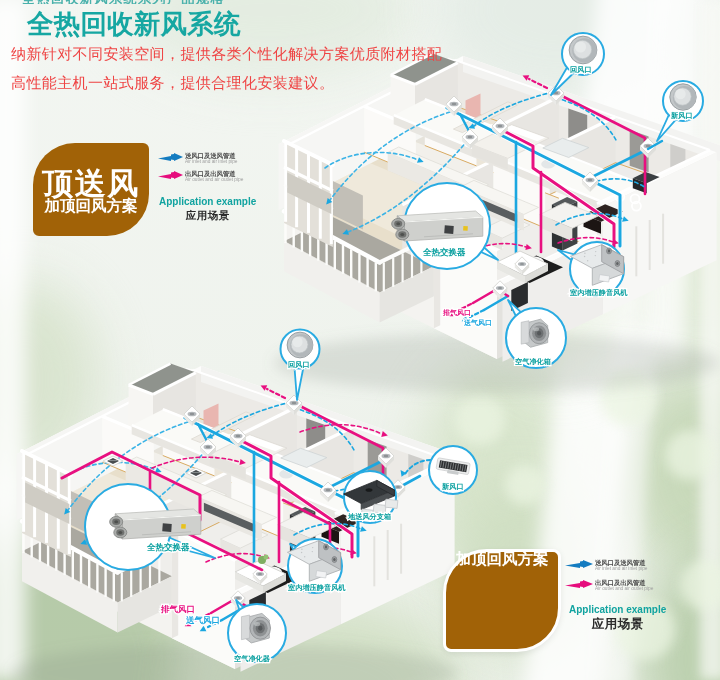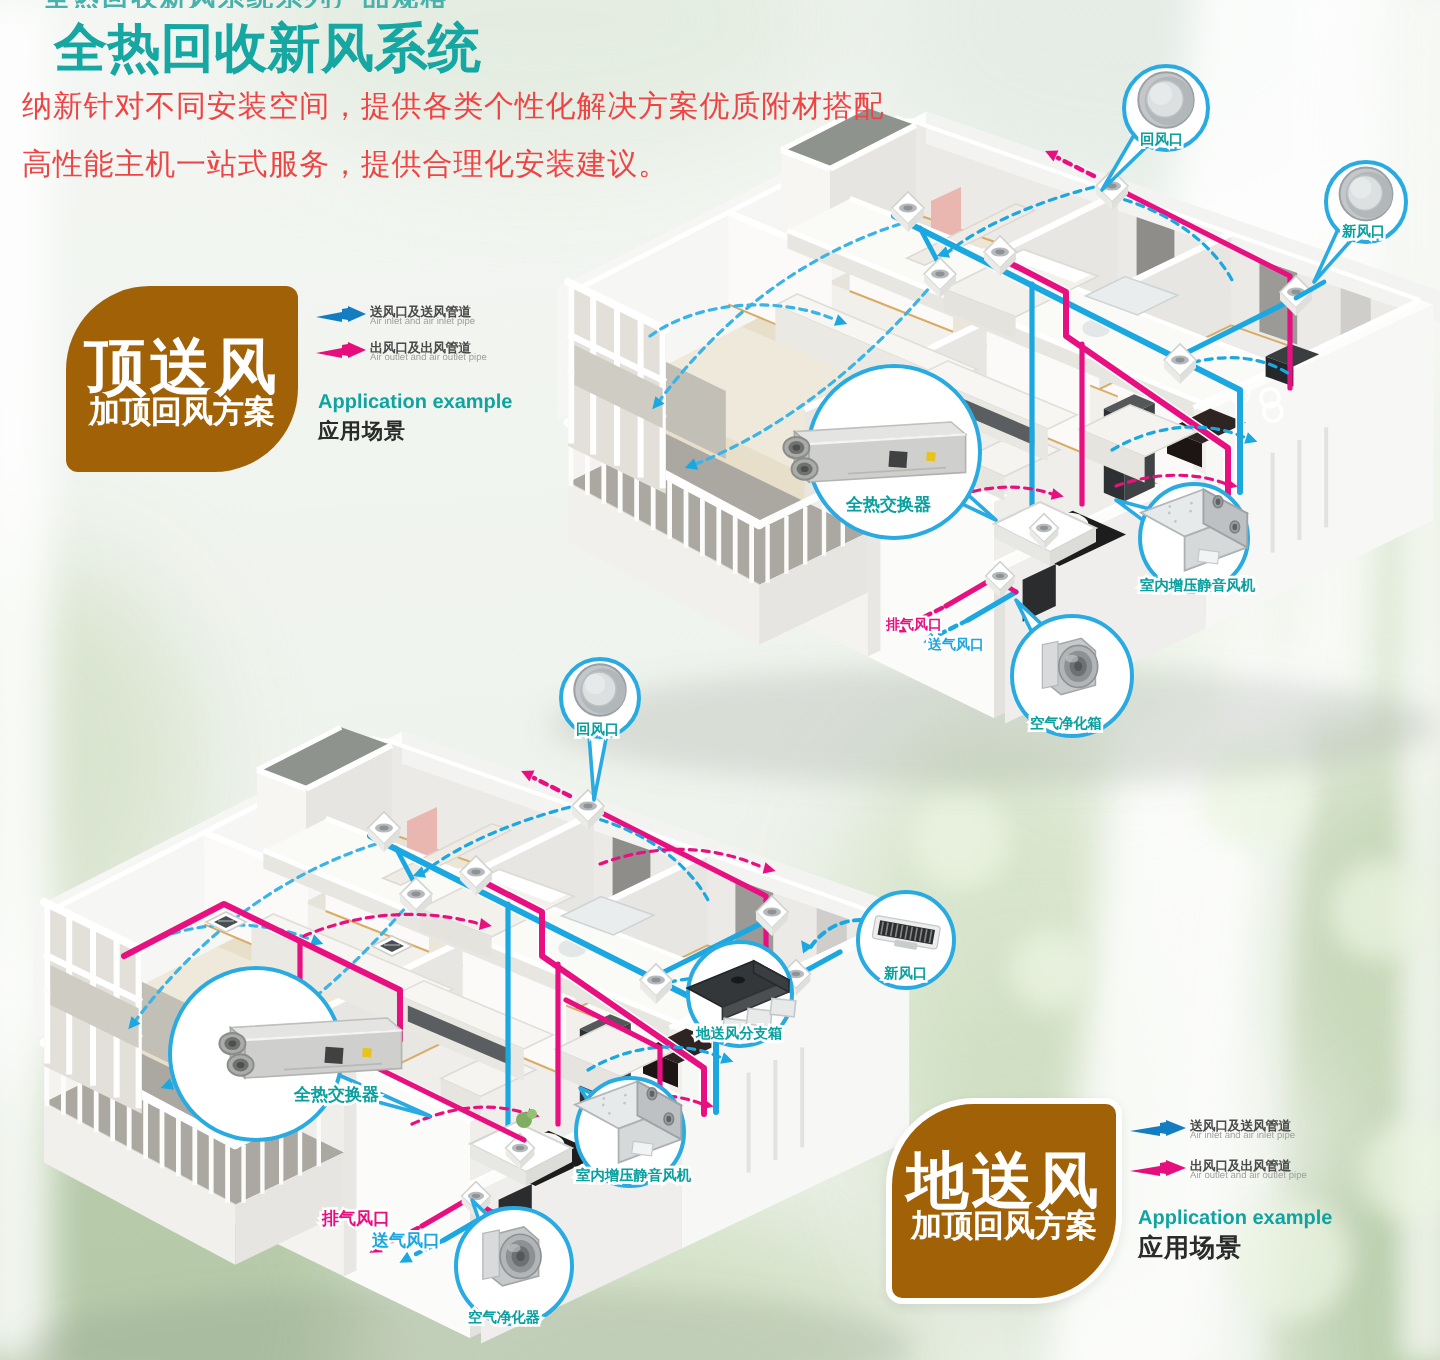--- a/index.html
+++ b/index.html
@@ -16,21 +16,21 @@
   border-radius:42px 6px 42px 6px;}
 .leaf1{left:33px;top:143px;width:116px;height:93px;}
 .leaf2{left:443px;top:549px;width:112px;height:97px;border:3px solid #fff;border-radius:44px 8px 44px 8px;box-shadow:0 2px 6px rgba(0,0,0,0.08);}
 .leafbig{font-size:31px;font-weight:bold;letter-spacing:1.5px;margin-top:25px;line-height:31px;white-space:nowrap;}
 .leafsmall{font-size:15.5px;font-weight:bold;letter-spacing:0px;margin-top:-3px;white-space:nowrap;}
 .legend{position:absolute;}
 .legrow{position:absolute;left:0;}
 .legarrow{position:absolute;left:0;top:0;}
 .legcn{position:absolute;left:27px;top:-1px;font-size:6.5px;color:#4a4a4a;font-weight:bold;white-space:nowrap;letter-spacing:-0.2px;}
 .legen{position:absolute;left:27px;top:6px;font-size:4.8px;color:#a0a0a0;white-space:nowrap;}
-.appex{position:absolute;}
+.appex{position:absolute;text-align:center;}
 .appen{font-size:10px;font-weight:bold;color:#11a3a0;white-space:nowrap;}
 .appcn{font-size:10.5px;font-weight:bold;color:#2b2b2b;margin-top:2px;letter-spacing:0.5px;white-space:nowrap;font-family:Liberation Serif, serif;}
 svg{position:absolute;left:0;top:0;}
 text{font-family:"Liberation Sans",sans-serif;}
 </style>
 </head>
 <body>
 <div id="bg">
   <div class="blob" style="left:-70px;top:520px;width:270px;height:280px;background:#b4c9a6;opacity:.95"></div>
   <div class="blob" style="left:-50px;top:280px;width:150px;height:200px;background:#d7e3cc;opacity:.9"></div>
@@ -757,21 +757,20 @@
     <div class="legcn">出风口及出风管道</div>
       <div class="legen">Air outlet and air outlet pipe</div>
   </div>
 </div>
 <div class="appex" style="left:159px;top:196px;">
   <div class="appen">Application example</div>
   <div class="appcn">应用场景</div>
 </div>
 
 <div class="leafbox leaf2">
-    <div class="leafbig" style="margin-top:23px;">地送风</div>
     <div class="leafsmall">加顶回风方案</div>
   </div>
 <div class="legend" style="left:565px;top:560px;">
   <div class="legrow" style="top:0;">
     <svg class="legarrow" width="28" height="9">
         <polygon points="0,5.5 15,3 15,1.5 18,1 18,0 28,4 18,8 18,7 15,6.5 15,8" fill="#147cc0"></polygon>
       </svg>
     <div class="legcn" style="left:30px;">送风口及送风管道</div>
       <div class="legen" style="left:30px;">Air inlet and air inlet pipe</div>
   </div>

